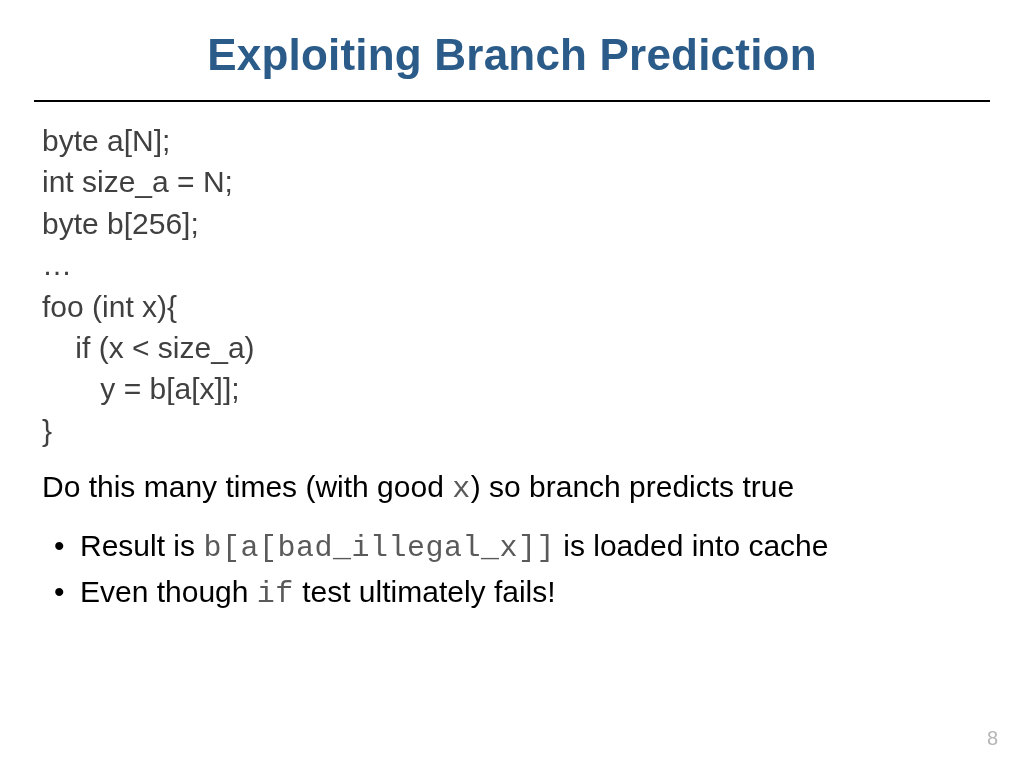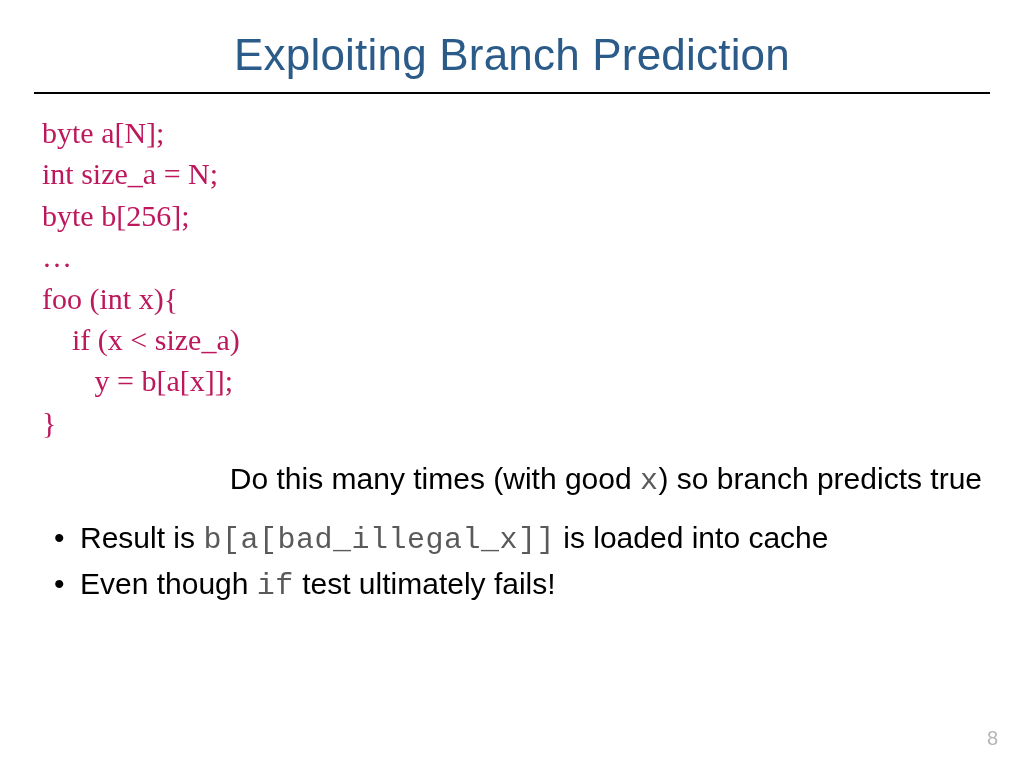--- a/index.html
+++ b/index.html
@@ -15,43 +15,43 @@
   .slide {
     position: relative;
     width: 1024px;
     height: 768px;
     box-sizing: border-box;
   }
   .title {
     text-align: center;
     font-size: 44px;
     color: #2b5b88;
-    font-weight: 400;
+    font-weight: 700;
     padding-top: 30px;
-    padding-bottom: 12px;
+    padding-bottom: 20px;
     letter-spacing: 0.2px;
   }
   .hr {
     border: none;
     border-top: 2px solid #000;
     margin: 0 34px 18px 34px;
   }
   .body {
     padding: 0 42px;
     font-size: 30px;
     line-height: 1.35;
   }
   .mono {
     font-family: "Courier New", Courier, monospace;
     color: #5a5a5a;
     letter-spacing: 0.5px;
   }
   .codeblock {
-    font-family: Liberation Serif, serif;
-    color: #be185d;
+    font-family: Liberation Sans, sans-serif;
+    color: #404040;
     font-size: 30px;
     line-height: 1.38;
     white-space: pre;
     margin-bottom: 8px;
   }
   ul.bullets {
     list-style: none;
     padding: 0;
     margin: 8px;
   }
@@ -68,21 +68,21 @@
     font-size: 30px;
     color: #000;
   }
   .pagenum {
     position: absolute;
     right: 26px;
     bottom: 18px;
     color: #b5b5b5;
     font-size: 20px;
   }
-  .line { margin: 16px 0; text-align: right; }
+  .line { margin: 16px 0; }
 </style>
 </head>
 <body>
 
 <div class="slide">
 
   <div class="title">Exploiting Branch Prediction</div>
   <hr class="hr">
 
   <div class="body">

